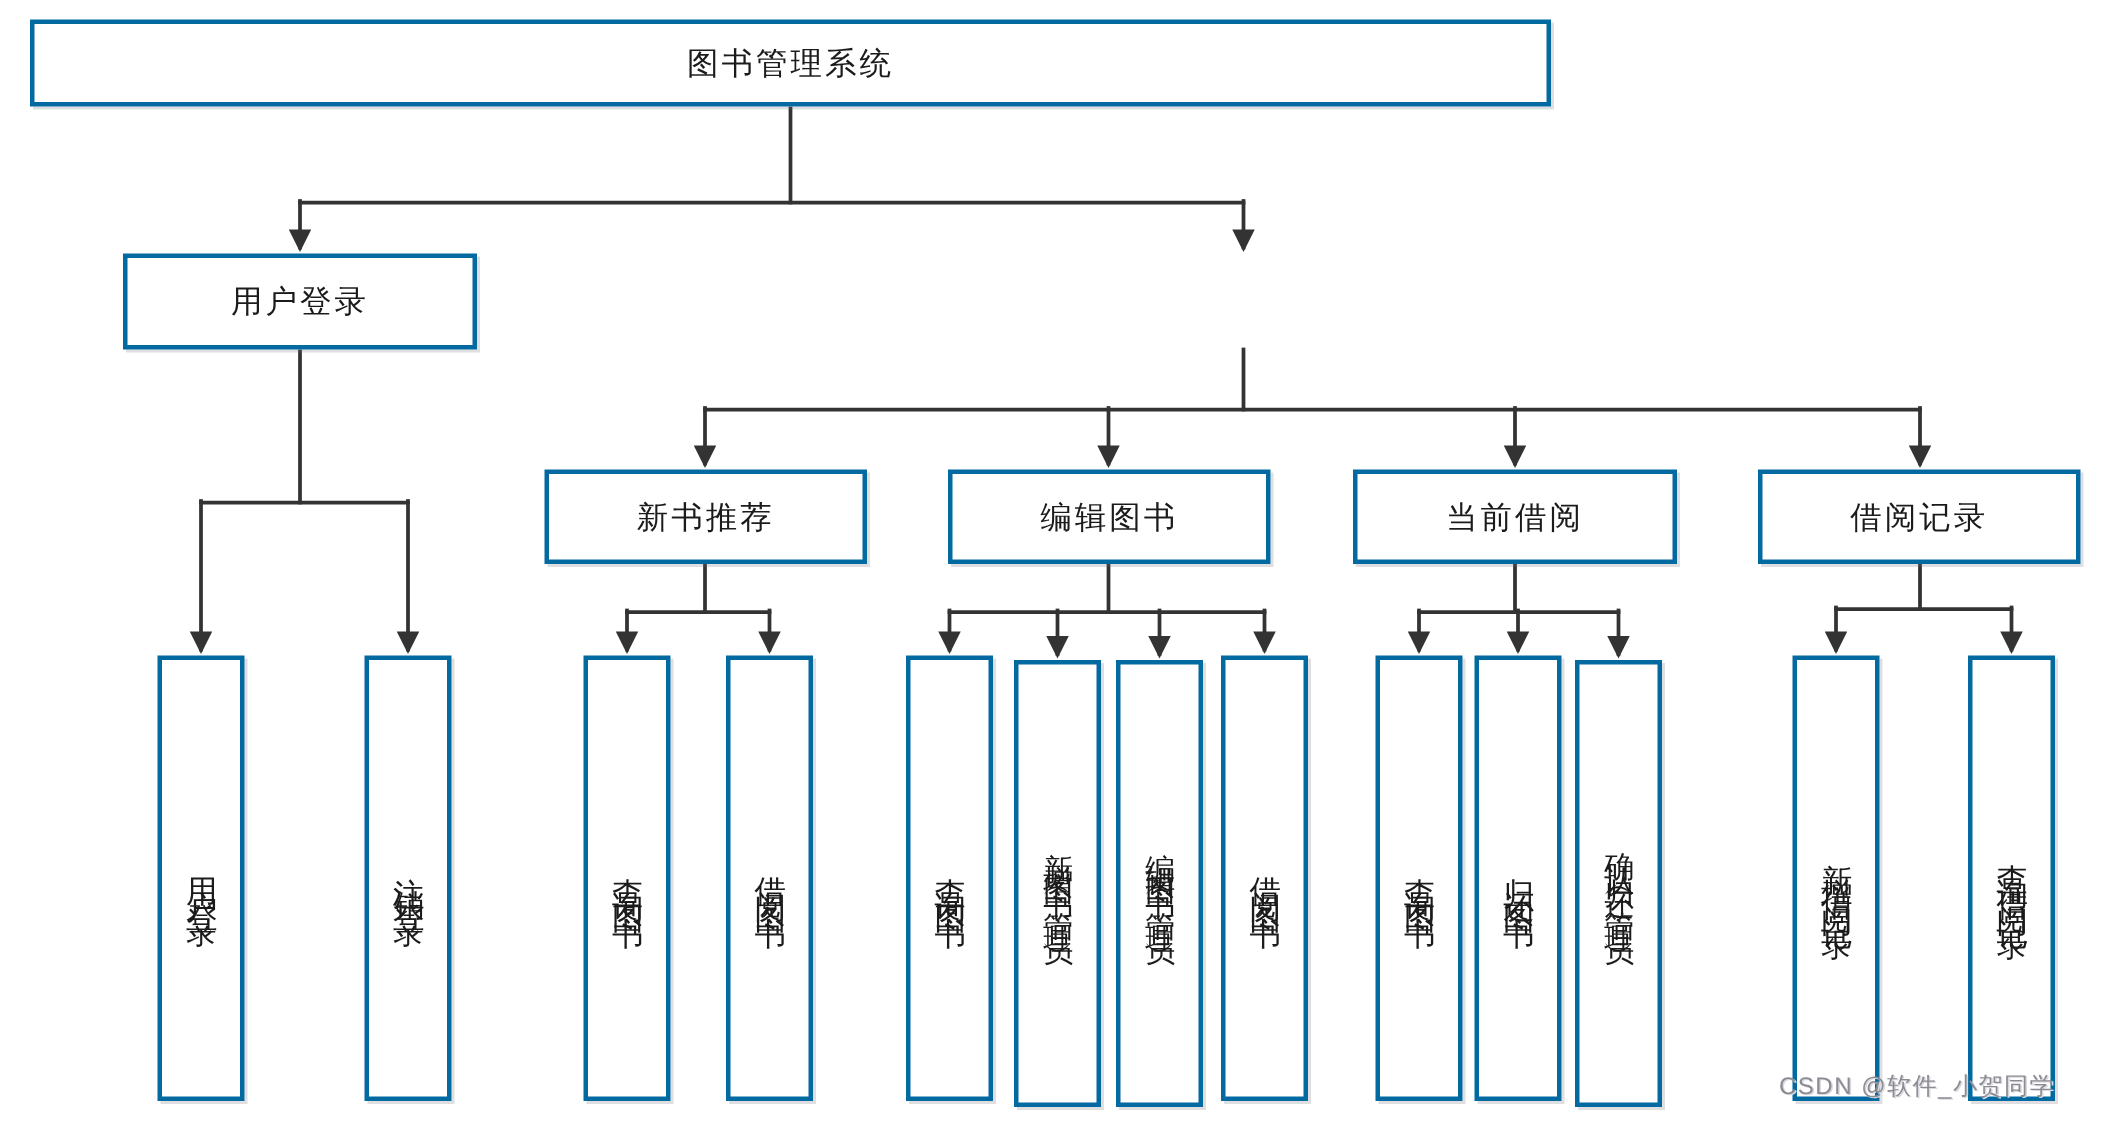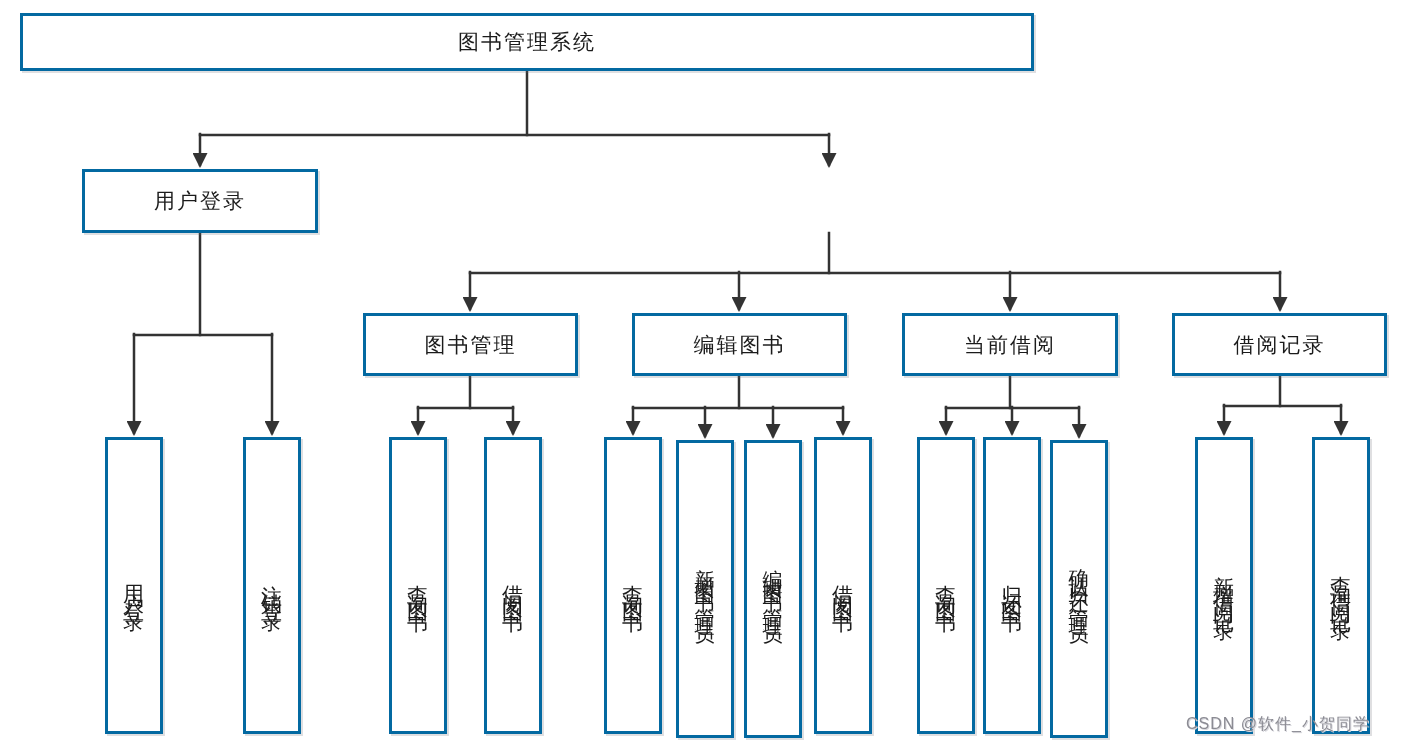--- a/index.html
+++ b/index.html
@@ -116,21 +116,21 @@
 
   <div class="node h-node root-node" style="left:20px; top:13px; width:1014px; height:58px;">
     <span>图书管理系统</span>
   </div>
 
   <div class="node h-node" style="left:82px; top:169px; width:236px; height:64px;">
     <span>用户登录</span>
   </div>
 
   <div class="node h-node" style="left:363px; top:313px; width:215px; height:63px;">
-    <span>图书管理</span>
+    <span>新书推荐</span>
   </div>
   <div class="node h-node" style="left:632px; top:313px; width:215px; height:63px;">
     <span>编辑图书</span>
   </div>
   <div class="node h-node" style="left:902px; top:313px; width:216px; height:63px;">
     <span>当前借阅</span>
   </div>
   <div class="node h-node" style="left:1172px; top:313px; width:215px; height:63px;">
     <span>借阅记录</span>
   </div>

